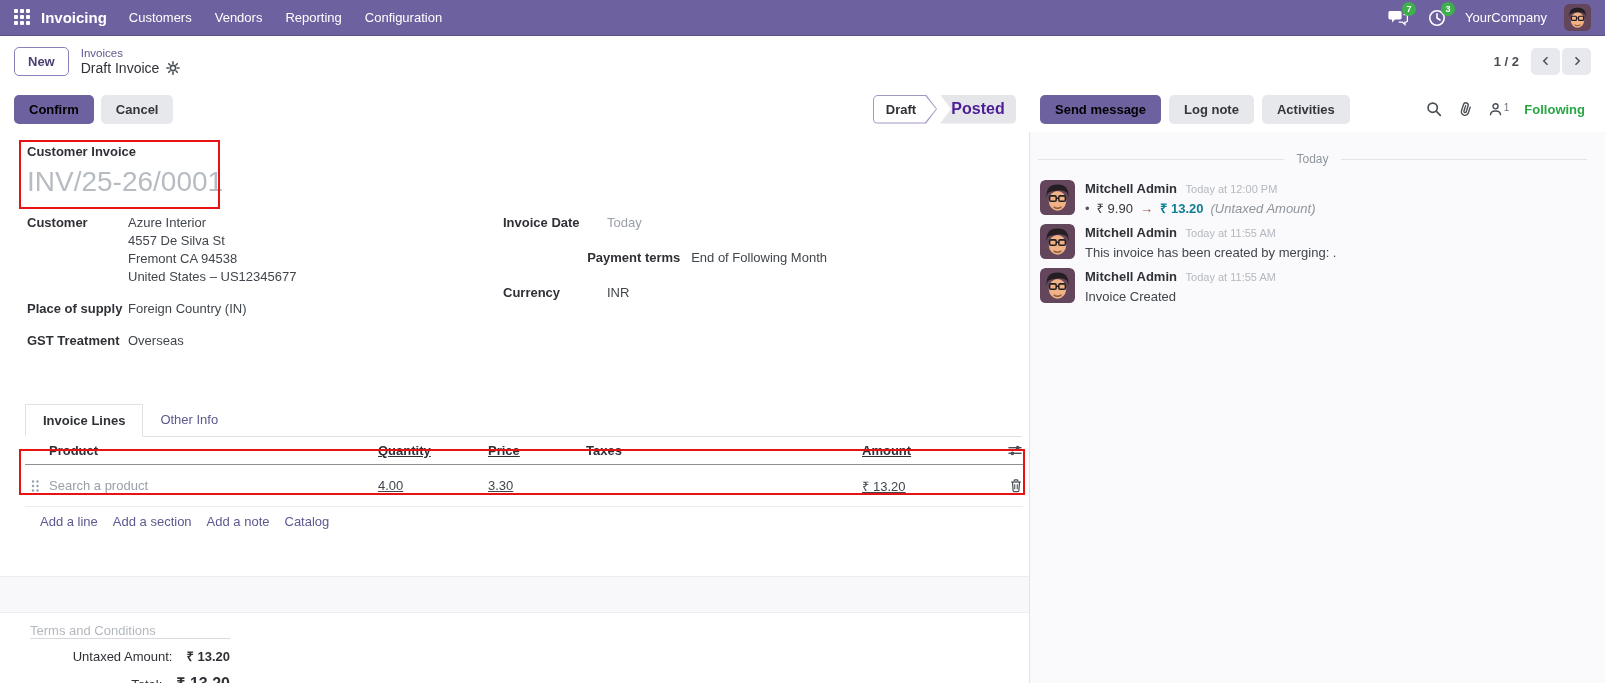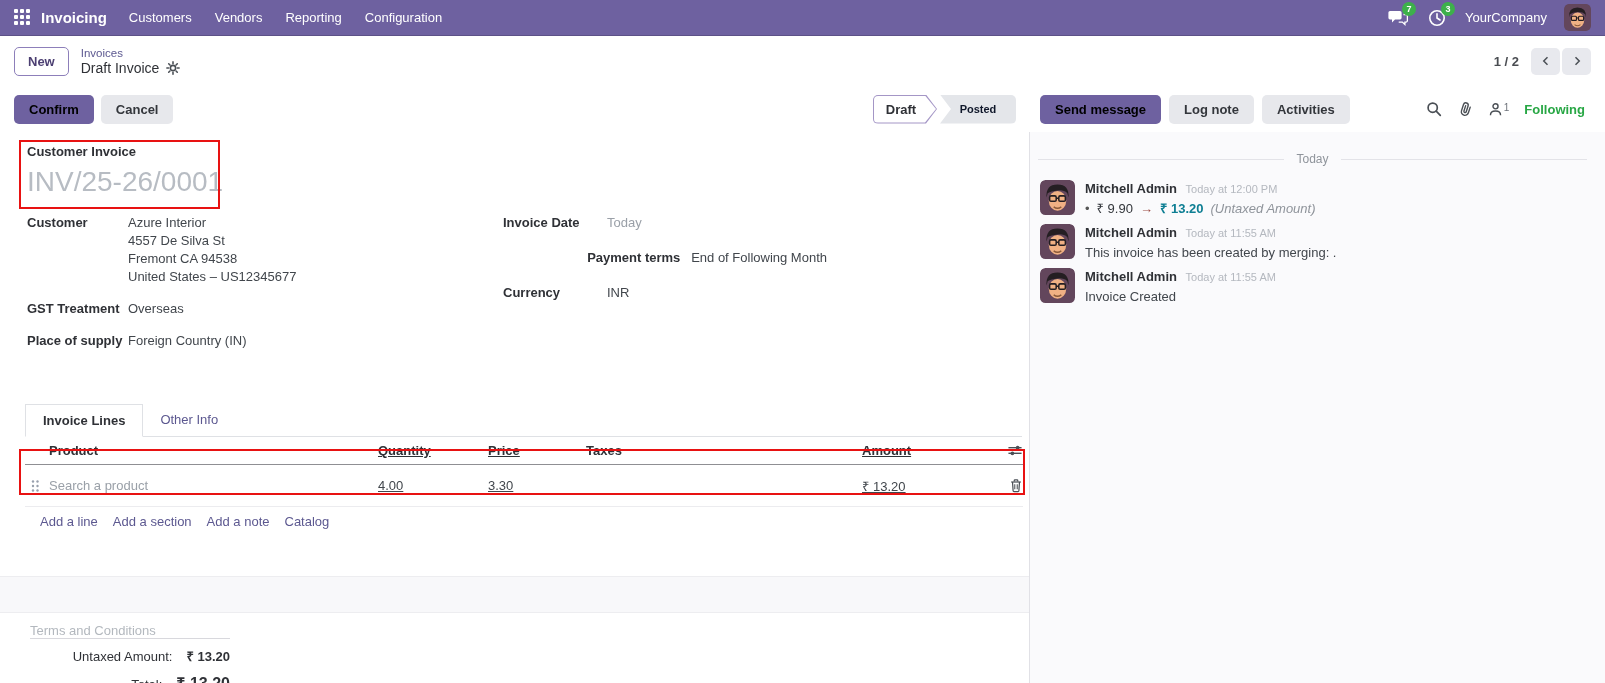--- a/index.html
+++ b/index.html
@@ -35,21 +35,21 @@
   .left-controls { width:1030px; display:flex; align-items:center; padding:0 10px 0 14px; }
   .btn { font-family:inherit; font-size:13px; font-weight:700; padding:7px 15px; border-radius:5px; border:none; cursor:pointer; }
   .btn-primary { background:#6e61a0; color:#000000; }
   .btn-secondary { background:#e7e8ec; color:#33363b; margin-left:7px; }
   .statusbar { margin-left:auto; display:flex; align-items:center; margin-right:4px; }
   .step { position:relative; height:29px; display:flex; align-items:center; justify-content:center; }
   .step-draft { width:64px; background:#a496c6; clip-path:polygon(0 0, calc(100% - 11px) 0, 100% 50%, calc(100% - 11px) 100%, 0 100%); border-radius:5px 0 0 5px; }
   .step-draft .inner { position:absolute; inset:1px; background:#fff; clip-path:polygon(0 0, calc(100% - 11px) 0, 100% 50%, calc(100% - 11px) 100%, 0 100%); border-radius:4px 0 0 4px; }
   .step-draft .lbl { position:relative; z-index:2; font-size:13px; font-weight:700; color:#2f3136; margin-right:8px; }
   .step-posted { width:76px; background:#e4e6ea; margin-left:3px; clip-path:polygon(0 0, 100% 0, 100% 100%, 0 100%, 11px 50%); border-radius:0 5px 5px 0; }
-  .step-posted .lbl { font-size:11px; font-weight:700; color:#0f172a; margin-left:0; }
+  .step-posted .lbl { font-size:16px; font-weight:700; color:#4c1d95; margin-left:0; }
   .right-controls { flex:1; display:flex; align-items:center; padding:0 20px 0 10px; }
   .right-controls .btn + .btn { margin-left:8px; }
   .chatter-icons { margin-left:auto; display:flex; align-items:center; gap:15px; }
   .ci { display:flex; align-items:flex-start; cursor:pointer; }
   .follower-count { font-size:10px; color:#6d727a; margin-left:1px; }
   .following { color:#28a745; font-size:13px; font-weight:700; cursor:pointer; }
 
   
   .main { display:flex; height:551px; }
   .sheet { width:1030px; background:#fff; border-right:1px solid #e1e1e6; padding-top:12px; position:relative; }
@@ -285,26 +285,26 @@
           <div class="field-row">
             <div class="flabel">Customer</div>
             <div class="fval">
               <div class="line">Azure Interior</div>
               <div class="line">4557 De Silva St</div>
               <div class="line">Fremont CA 94538</div>
               <div class="line">United States – US12345677</div>
             </div>
           </div>
           <div class="field-row">
+            <div class="flabel">Place of supply</div>
+            <div class="fval">Foreign Country (IN)</div>
+          </div>
+          <div class="field-row">
             <div class="flabel">GST Treatment</div>
             <div class="fval">Overseas</div>
-          </div>
-          <div class="field-row">
-            <div class="flabel">Place of supply</div>
-            <div class="fval">Foreign Country (IN)</div>
           </div>
         </div>
         <div class="fields-right">
           <div class="field-row" style="margin-bottom:17px;">
             <div class="flabel">Invoice Date</div>
             <div class="fval" style="width:220px;"><input class="ph-input" placeholder="Today" style=""></div>
           </div>
           <div class="field-row" style="margin-bottom:17px;justify-content:flex-end;">
             <div class="flabel">Payment terms</div>
             <div class="fval">End of Following Month</div>

